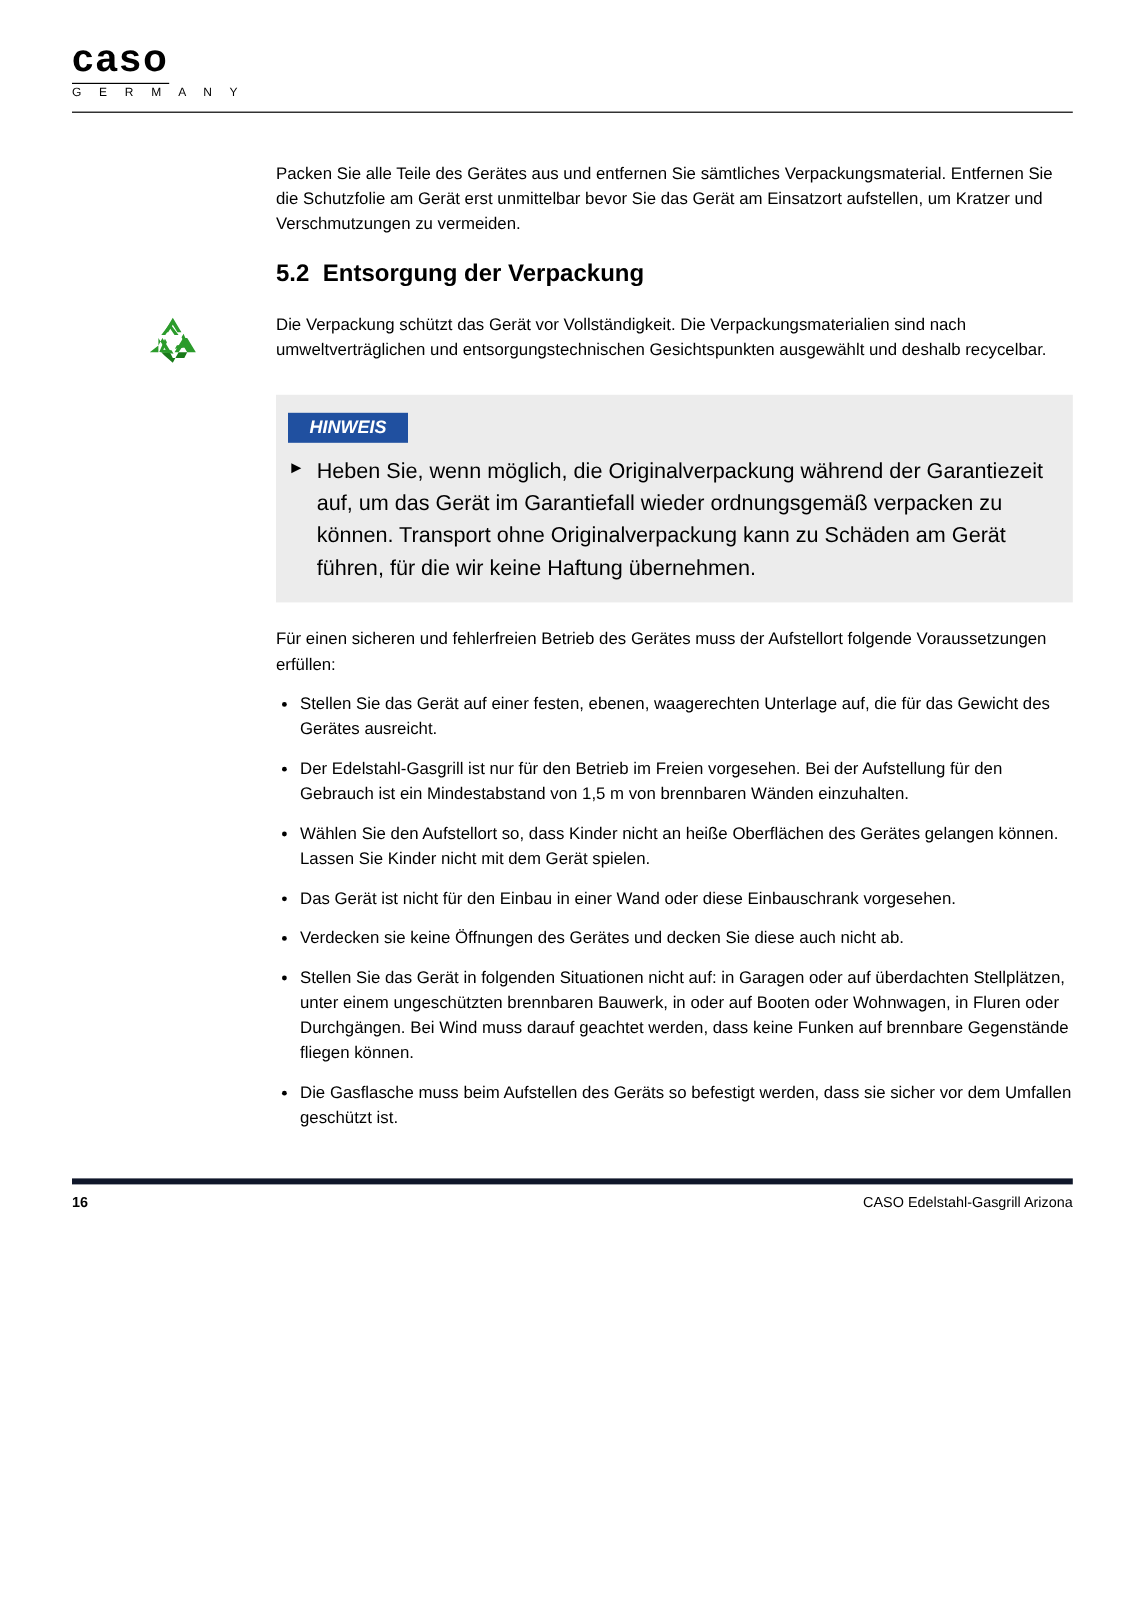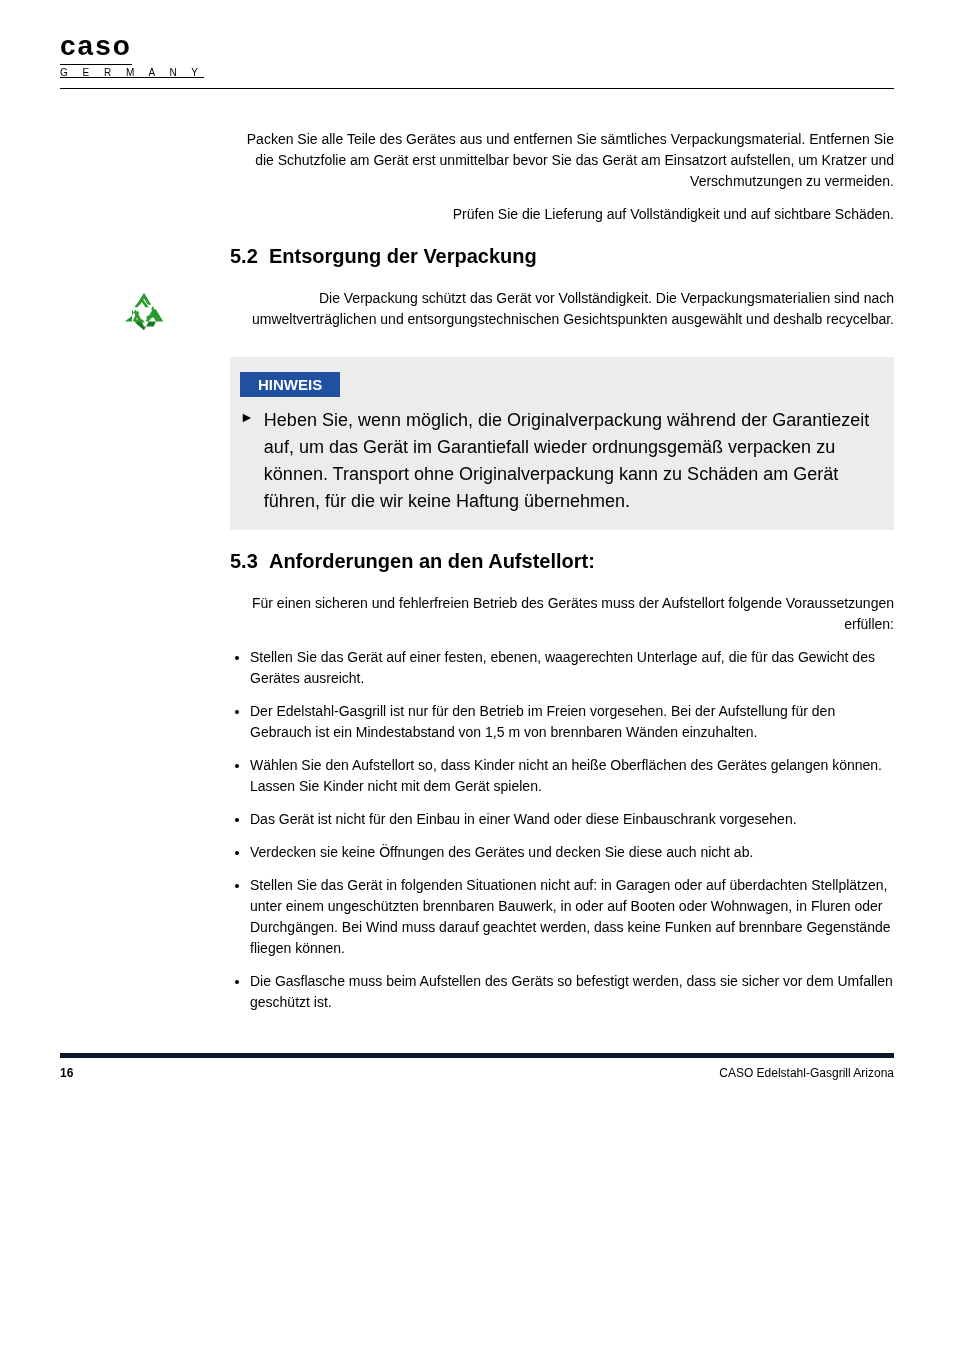--- a/index.html
+++ b/index.html
@@ -18,33 +18,32 @@
     }
     .header {
       border-bottom: 1px solid #000;
       padding-bottom: 8px;
       margin-bottom: 40px;
     }
     .logo {
       display: inline-block;
     }
     .logo-main {
-      font-size: 28px;
+      font-size: 32px;
       font-weight: bold;
       letter-spacing: 2px;
       border-bottom: 1px solid #000;
       padding-bottom: 2px;
       margin-bottom: 2px;
       display: inline-block;
     }
     .logo-sub {
       font-size: 10px;
       letter-spacing: 6px;
       display: block;
-      text-decoration: underline;
     }
     .content {
       margin-left: 170px;
     }
     .section-row {
       display: flex;
       margin-bottom: 15px;
     }
     .icon-col {
       width: 170px;
@@ -61,31 +60,31 @@
     .h1 {
       font-size: 20px;
       font-weight: bold;
       margin-bottom: 20px;
       margin-top: 20px;
     }
     .para {
       font-size: 14px;
       line-height: 1.5;
       margin-bottom: 12px;
-      text-align: right;
     }
     .note-box {
       background: #ececec;
       padding: 15px 20px 15px 10px;
       margin-bottom: 20px;
     }
     .note-header {
       display: inline-block;
       background: #2050a0;
       color: #fff;
+      font-style: italic;
       font-weight: bold;
       padding: 4px 18px;
       font-size: 15px;
       margin-bottom: 10px;
     }
     .note-content {
       display: flex;
       align-items: flex-start;
     }
     .arrow {
@@ -124,21 +123,20 @@
 <div class="page">
   <div class="header">
     <div class="logo">
       <span class="logo-main">caso</span>
       <span class="logo-sub">G E R M A N Y</span>
     </div>
   </div>
 
   <div class="content">
     <p class="para">Packen Sie alle Teile des Gerätes aus und entfernen Sie sämtliches Verpackungsmaterial. Entfernen Sie die Schutzfolie am Gerät erst unmittelbar bevor Sie das Gerät am Einsatzort aufstellen, um Kratzer und Verschmutzungen zu vermeiden.</p>
-    <p class="para">Prüfen Sie die Lieferung auf Vollständigkeit und auf sichtbare Schäden.</p>
 
     <h2 class="h1">
       <span>5.2</span>&nbsp;&nbsp;<span>Entsorgung der Verpackung</span>
     </h2>
   </div>
 
   <div class="section-row">
     <div class="icon-col">
       <svg class="recycle-icon" viewBox="0 0 100 100">
         <path fill="#2b9b2b" d="M50 10 L65 35 L58 35 L50 22 L42 35 L35 35 Z M75 45 L90 70 L75 70 L68 58 L60 70 L53 70 L68 45 Z M25 45 L40 70 L47 70 L32 45 L25 58 L10 70 L25 70 Z"></path>
@@ -158,23 +156,20 @@
   <div class="content">
 
     <div class="note-box">
       <div class="note-header">HINWEIS</div>
       <div class="note-content">
         <span class="arrow">►</span>
         <span class="note-text">Heben Sie, wenn möglich, die Originalverpackung während der Garantiezeit auf, um das Gerät im Garantiefall wieder ordnungsgemäß verpacken zu können. Transport ohne Originalverpackung kann zu Schäden am Gerät führen, für die wir keine Haftung übernehmen.</span>
       </div>
     </div>
 
-    <h2 class="h1">
-      <span>5.3</span>&nbsp;&nbsp;<span>Anforderungen an den Aufstellort:</span>
-    </h2>
 
     <p class="para">Für einen sicheren und fehlerfreien Betrieb des Gerätes muss der Aufstellort folgende Voraussetzungen erfüllen:</p>
 
     <ul>
       <li>Stellen Sie das Gerät auf einer festen, ebenen, waagerechten Unterlage auf, die für das Gewicht des Gerätes ausreicht.</li>
       <li>Der Edelstahl-Gasgrill ist nur für den Betrieb im Freien vorgesehen. Bei der Aufstellung für den Gebrauch ist ein Mindestabstand von 1,5 m von brennbaren Wänden einzuhalten.</li>
       <li>Wählen Sie den Aufstellort so, dass Kinder nicht an heiße Oberflächen des Gerätes gelangen können. Lassen Sie Kinder nicht mit dem Gerät spielen.</li>
       <li>Das Gerät ist nicht für den Einbau in einer Wand oder diese Einbauschrank vorgesehen.</li>
       <li>Verdecken sie keine Öffnungen des Gerätes und decken Sie diese auch nicht ab.</li>
       <li>Stellen Sie das Gerät in folgenden Situationen nicht auf: in Garagen oder auf überdachten Stellplätzen, unter einem ungeschützten brennbaren Bauwerk, in oder auf Booten oder Wohnwagen, in Fluren oder Durchgängen. Bei Wind muss darauf geachtet werden, dass keine Funken auf brennbare Gegenstände fliegen können.</li>

